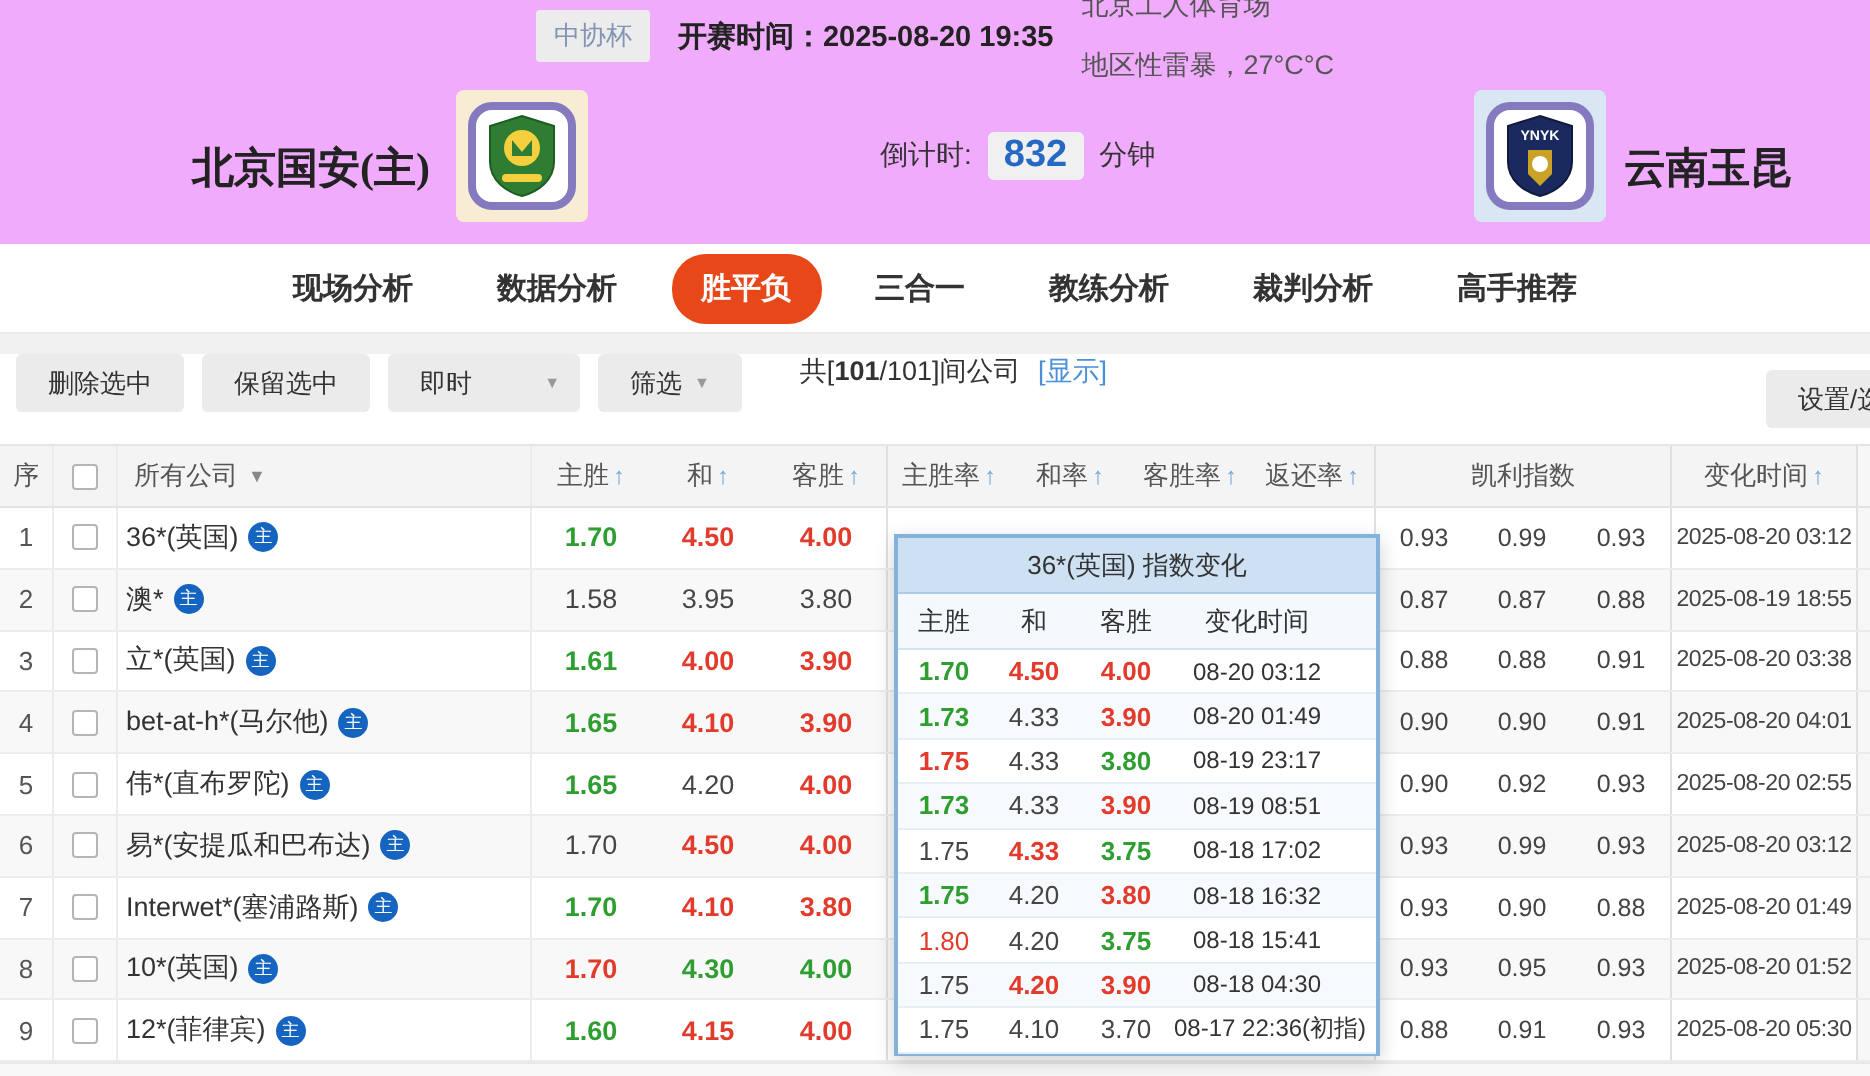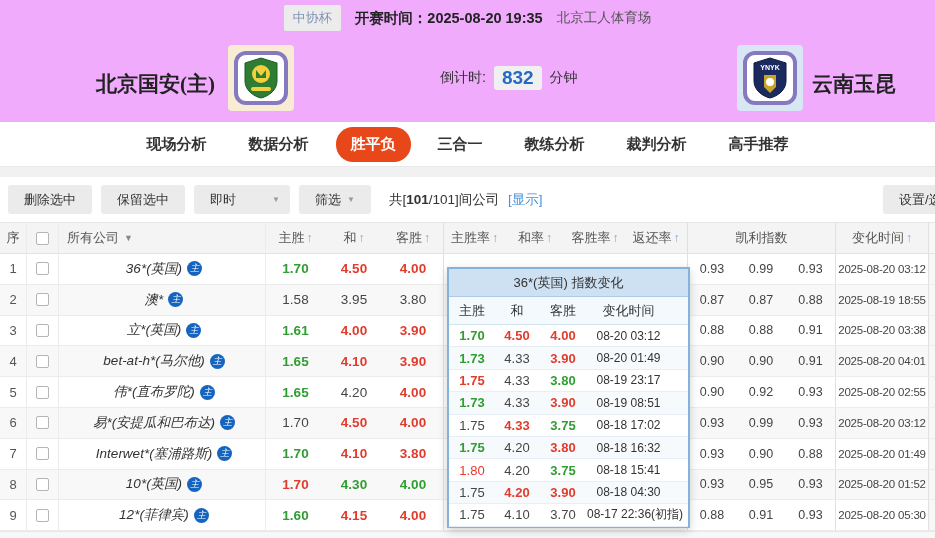--- a/index.html
+++ b/index.html
@@ -31,46 +31,46 @@
     font-size:19px; font-weight:bold; color:#2569c3; }
   
   .nav { position:absolute; top:122px; left:0; right:0; height:45px;
     display:flex; justify-content:center; align-items:center; gap:12px;
     border-bottom:1px solid #e9e9e9; background:#fff; }
   .tab { font-size:15px; font-weight:bold; color:#333; padding:8px 15px; cursor:pointer; white-space:nowrap; }
   .tab.active { background:#e8471a; color:#fff; border-radius:17px; }
   .below-nav-strip { position:absolute; top:167px; left:0; right:0; height:10px; background:#f1f1f1; }
   
   .toolbar { position:absolute; top:177px; left:0; right:0; height:45px;
-    display:flex; align-items:center; gap:9px; padding-left:8px; background:#fff; }
+    display:flex; align-items:flex-start; gap:9px; padding-left:8px; background:#fff; }
   .tbtn { height:29px; background:#ebebeb; border:none; border-radius:3px; color:#333;
     font-size:13px; font-family:inherit; padding:0 16px; display:flex; align-items:center; cursor:pointer; white-space:nowrap; }
   .tbtn.dd { width:96px; justify-content:space-between; padding:0 10px 0 16px; }
   .dd-arrow { font-size:8px; color:#999; margin-left:6px; }
-  .count-text { font-size:13.5px; color:#333; margin-left:9px; white-space:nowrap; }
+  .count-text { font-size:13.5px; color:#333; margin-left:20px; white-space:nowrap; }
   .count-bold { font-weight:bold; }
   .show-link { color:#4a90d9; margin-left:5px; cursor:pointer; }
   .settings-btn { position:absolute; left:883px; top:8px; width:70px; overflow:hidden; }
   
   .otable { position:absolute; top:222px; left:0; right:0; bottom:0; font-size:13px; }
   .thead { display:grid; height:32px; background:#f4f4f4; color:#555;
     grid-template-columns:26px 32px 207px 60px 58px 60px 62px 60px 60px 62px 148px 93px 7px;
     border-top:1px solid #e5e5e5; border-bottom:1px solid #e3e3e3; }
   .hc { display:flex; align-items:center; justify-content:center; white-space:nowrap; }
   .hc.left { justify-content:flex-start; padding-left:8px; }
   .arrow { color:#78a8d8; font-weight:bold; margin-left:2px; font-size:12px; }
   .hdd { color:#888; font-size:9px; margin-left:5px; }
   .bl  { border-left:1px solid #e0e0e0; }
   .bll { border-left:1px solid #ececec; }
   .trow { display:grid; height:30.8px; background:#fff; border-bottom:1px solid #ececec;
     grid-template-columns:26px 32px 207px 60px 58px 60px 62px 60px 60px 62px 49px 50px 49px 93px 7px; }
   .trow.alt { background:#f8f8f8; }
   .c { display:flex; align-items:center; justify-content:center; white-space:nowrap; overflow:hidden; }
   .c-no { color:#555; font-size:13px; }
-  .c-comp { justify-content:center; padding-left:4px; color:#333; font-size:13.5px;font-style:italic; }
+  .c-comp { justify-content:flex-start; padding-left:4px; color:#333; font-size:13.5px; }
   .cbx { width:13px; height:13px; background:#fff; border:1px solid #b5b5b5; border-radius:2px; cursor:pointer; }
   .badge { width:15px; height:15px; border-radius:50%; background:#1565c0; color:#fff; font-size:9px;
     line-height:15px; text-align:center; margin-left:5px; flex:none; }
   .c-odd { font-size:13.5px; }
   .c-kelly { color:#444; font-size:12.5px; }
   .c-time { color:#444; font-size:11.5px; letter-spacing:-0.2px; }
   .c-sliver { background:#f7f7f7; }
   .bottom-sliver { position:absolute; left:0; right:0; bottom:0; height:7px; background:#f8f8f8; border-top:1px solid #e8e8e8; }
   
   .popup { position:absolute; left:447px; top:267px; width:243px; height:261px;
@@ -91,20 +91,21 @@
 </head>
 <body>
 
 <div class="app">
 
   <div class="topbar">
     <span class="league-badge">中协杯</span>
     <span class="kickoff">开赛时间：2025-08-20 19:35</span>
     <span class="venue-weather">
       <span>北京工人体育场</span>
+      <span>地区性雷暴，27°C°C</span>
     </span>
   </div>
 
   <div class="teams">
     <span class="team-name home-name">北京国安(主)</span>
     <span class="logo-tile home-tile">
       <span class="logo-frame">
         <svg width="36" height="42" viewBox="0 0 36 42">
           <path d="M18 1 L34 6 V24 C34 33 26 39 18 41 C10 39 2 33 2 24 V6 Z" fill="#2e7d32" stroke="#1b5e20" stroke-width="1"></path>
           <circle cx="18" cy="17" r="9" fill="#f4d03f"></circle>

